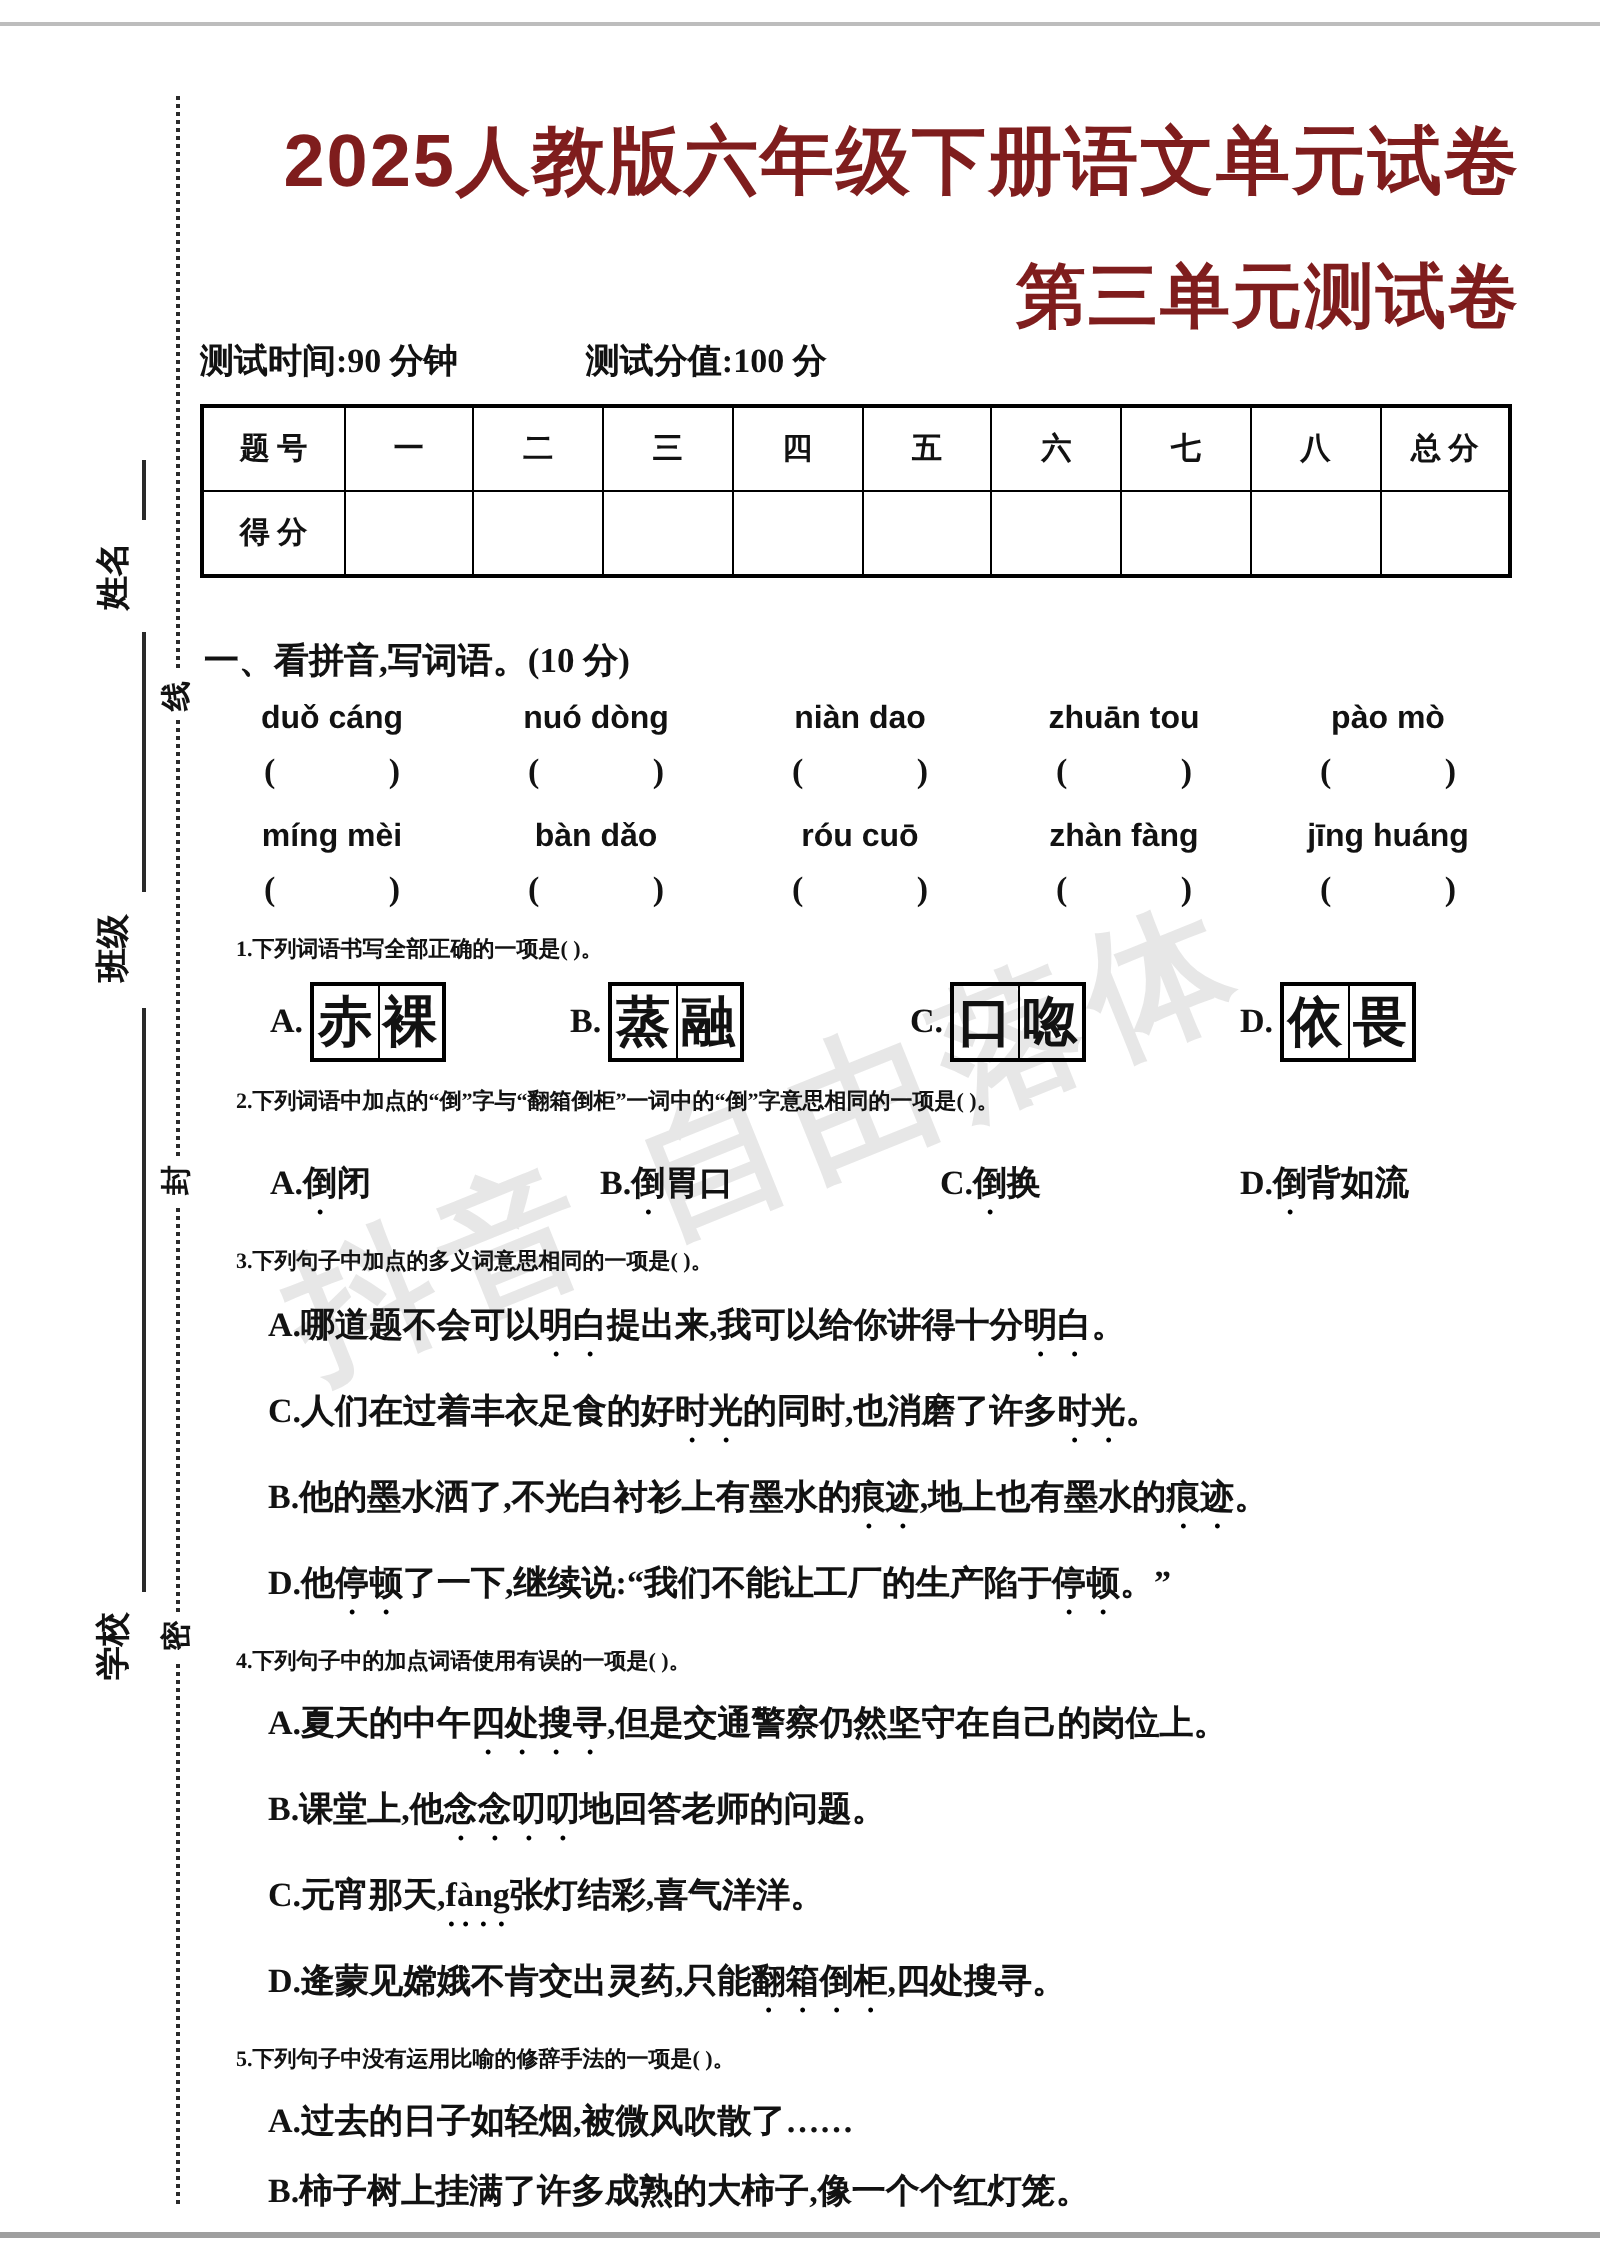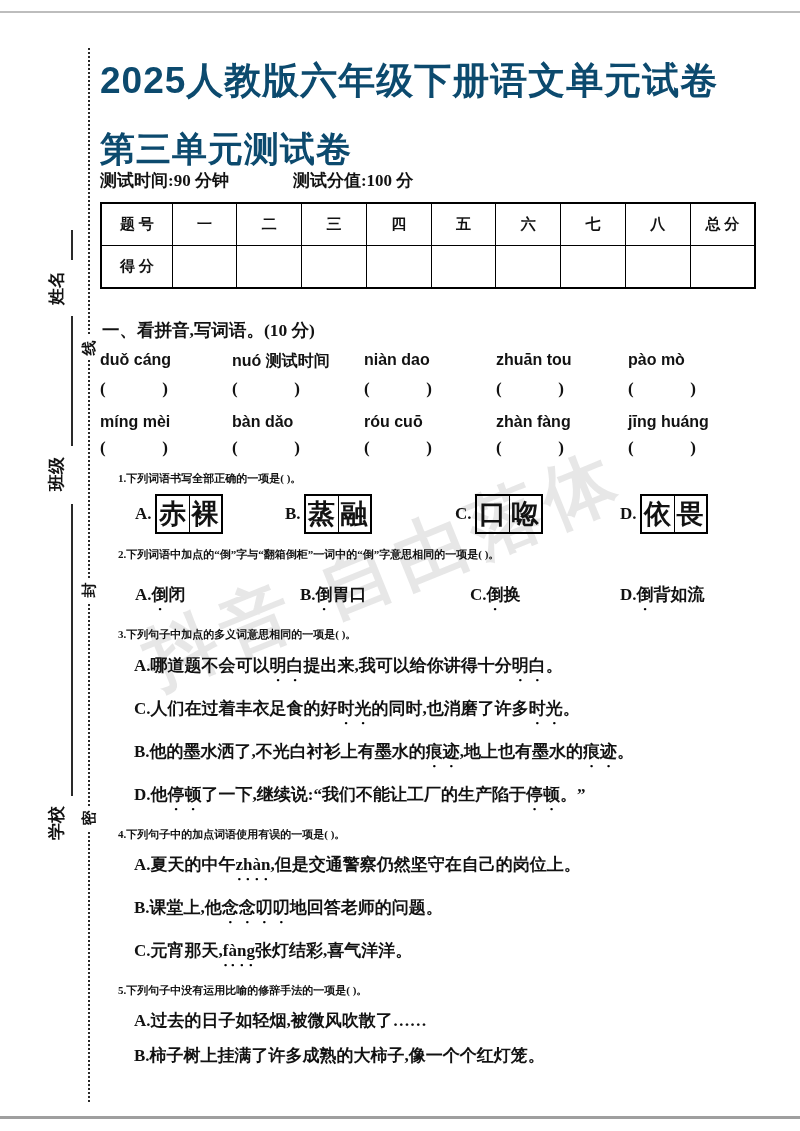--- a/index.html
+++ b/index.html
@@ -31,35 +31,35 @@
   .lbl-name { top:278px; } .lbl-class { top:464px; } .lbl-school { top:813px; }
   .seal-char {
     position:absolute; left:77px; width:24px; height:22px; line-height:22px; text-align:center;
     font-size:15px; font-weight:bold; transform:rotate(-90deg); background:#fff; z-index:2;
   }
   .ch-0 { top:337px; } .ch-1 { top:579px; } .ch-2 { top:807px; }
 
   .main { position:absolute; left:100px; top:60px; width:660px; z-index:3; }
 
   .title, .subtitle {
-    font-family:"Liberation Sans", sans-serif; font-weight:900; text-align:left;
-    margin:0; letter-spacing:1px; color:#0c4a6e;
+    font-family:"Liberation Sans", sans-serif; font-weight:900; text-align:right;
+    margin:0; letter-spacing:1px; color:#7f1d1d;
   }
   .title { font-size:37px; line-height:1.15; }
   .subtitle { font-size:35px; line-height:1.15; margin-top:26px; }
 
   .info { display:flex; gap:64px; font-size:17px; font-weight:bold; }
 
   table.score { border-collapse:collapse; margin-top:10px; width:656px; table-layout:fixed; border:2px solid #000; }
   table.score td { border:1px solid #000; height:25px; text-align:center; font-weight:bold; font-size:15px; padding:11px; }
   table.score td.first { width:71px; }
 
   .sec-heading { font-size:17.5px; font-weight:bold; margin:29px 0 0 2px; }
 
-  .pinyin-grid { display:grid; grid-template-columns:repeat(5,132px); }
+  .pinyin-grid { display:grid; grid-template-columns:repeat(5,132px); text-align:center; }
   .pinyin-grid.pyrow { margin-top:9px; font-family:"Liberation Sans", sans-serif; font-size:16px; font-weight:bold; }
   .pinyin-grid.parenrow { margin-top:7px; font-size:17px; font-weight:bold; }
   .paren-pair { display:inline-flex; width:68px; justify-content:space-between; }
 
   .stem { font-size:11px; font-weight:bold; margin:13px 0 0 18px; line-height:1.3; }
   .optline { font-size:17px; font-weight:bold; margin:13px 0 0 34px; line-height:1.3; }
 
   .q1row { display:grid; grid-template-columns:150px 170px 165px auto; margin:9px 0 0 35px; align-items:center; }
   .q1opt { display:flex; align-items:center; font-size:17px; font-weight:bold; }
   .q1box { display:flex; border:2px solid #000; margin-left:3px; }
@@ -130,21 +130,21 @@
       <td></td>
       <td></td>
     </tr>
   </tbody>
     </table>
 
   <div class="sec-heading">一、看拼音,写词语。(10 分)</div>
 
   <div class="pinyin-grid pyrow">
     <span>duǒ cáng</span>
-    <span>nuó 测试时间</span>
+    <span>nuó dòng</span>
     <span>niàn dao</span>
     <span>zhuān tou</span>
     <span>pào mò</span>
   </div>
   <div class="pinyin-grid parenrow">
     <span><span class="paren-pair">
           <span>(</span>
           <span>)</span>
         </span></span>
     <span><span class="paren-pair">
@@ -235,21 +235,22 @@
     <span>D.<span class="emdot">倒</span>背如流</span>
   </div>
 
   <div class="stem">3.下列句子中加点的多义词意思相同的一项是(      )。</div>
   <div class="optline">A.哪道题不会可以<span class="emdot">明白</span>提出来,我可以给你讲得十分<span class="emdot">明白</span>。</div>
   <div class="optline">C.人们在过着丰衣足食的好<span class="emdot">时光</span>的同时,也消磨了许多<span class="emdot">时光</span>。</div>
   <div class="optline">B.他的墨水洒了,不光白衬衫上有墨水的<span class="emdot">痕迹</span>,地上也有墨水的<span class="emdot">痕迹</span>。</div>
   <div class="optline">D.他<span class="emdot">停顿</span>了一下,继续说:“我们不能让工厂的生产陷于<span class="emdot">停顿</span>。”</div>
 
   <div class="stem">4.下列句子中的加点词语使用有误的一项是(      )。</div>
-  <div class="optline">A.夏天的中午<span class="emdot">zhàn</span>,但是交通警察仍然坚守在自己的岗位上。</div>
+  <div class="optline">A.夏天的中午<span class="emdot">四处搜寻</span>,但是交通警察仍然坚守在自己的岗位上。</div>
   <div class="optline">B.课堂上,他<span class="emdot">念念叨叨</span>地回答老师的问题。</div>
   <div class="optline">C.元宵那天,<span class="emdot">fàng</span>张灯结彩,喜气洋洋。</div>
+  <div class="optline">D.逄蒙见嫦娥不肯交出灵药,只能<span class="emdot">翻箱倒柜</span>,四处搜寻。</div>
 
   <div class="stem">5.下列句子中没有运用比喻的修辞手法的一项是(      )。</div>
   <div class="optline">A.过去的日子如轻烟,被微风吹散了……</div>
   <div class="optline">B.柿子树上挂满了许多成熟的大柿子,像一个个红灯笼。</div>
 
 </div>
 
 </body></html>

